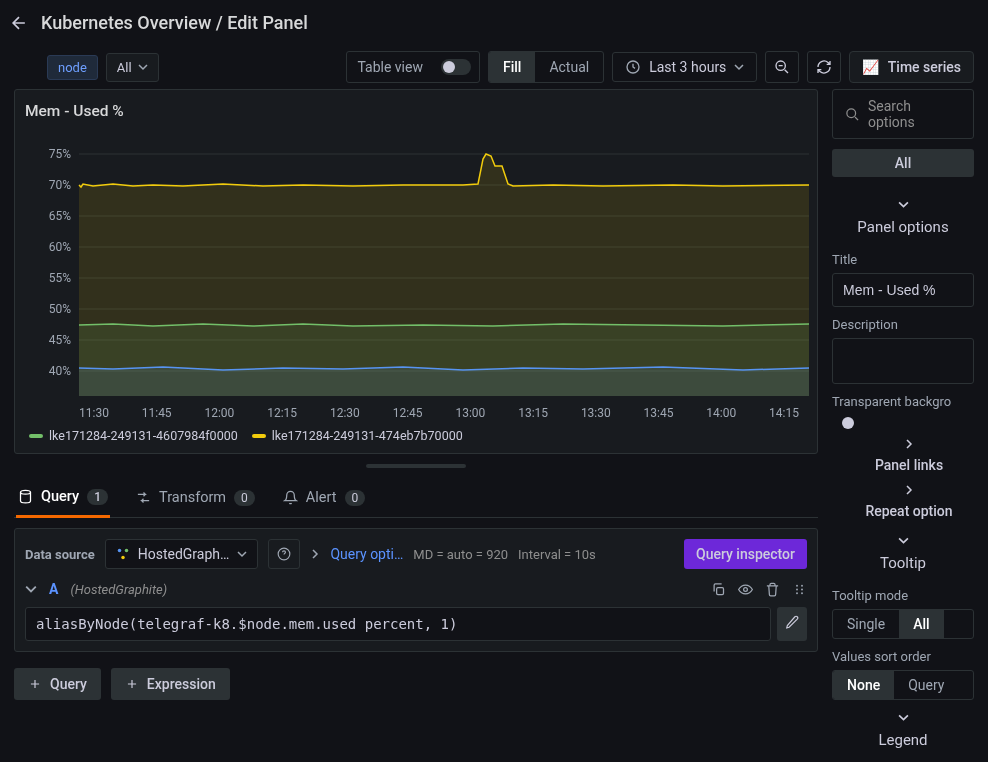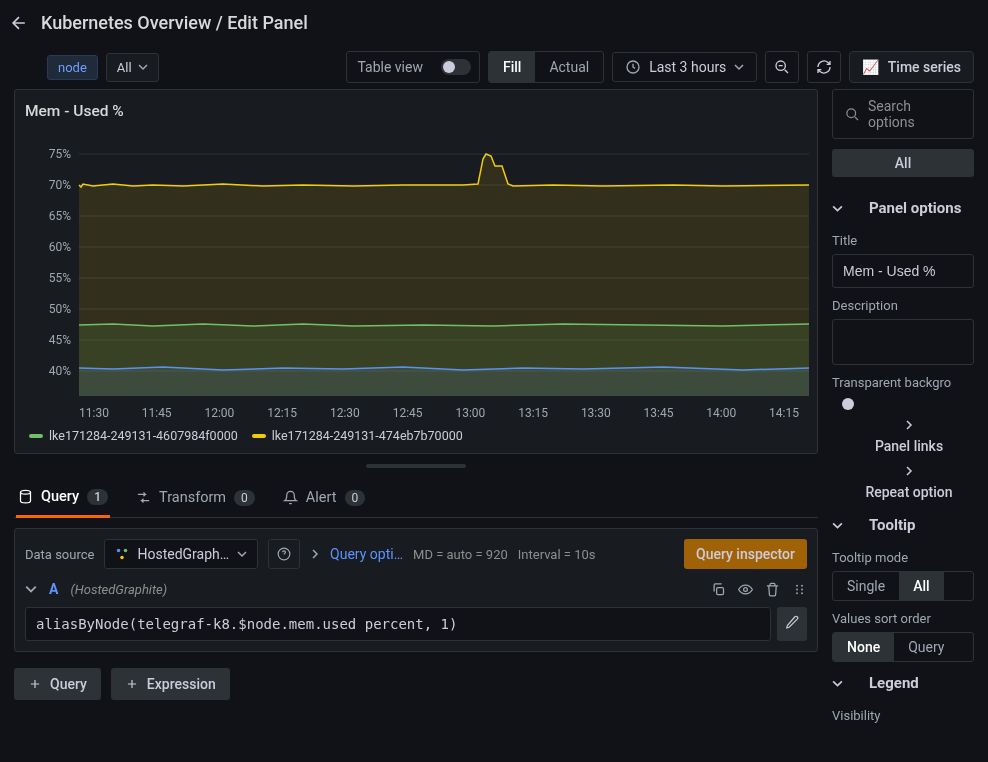--- a/index.html
+++ b/index.html
@@ -112,28 +112,28 @@
     display: flex; align-items: center; gap: 8px; padding: 10px 2px; cursor: pointer; font-size: 14.5px; color: #9fa7b3;
   }
   .tab.active { color: #fff; border-bottom: 3px solid #f46800; margin-bottom: -1px; font-weight: 500; }
   .badge {
     background: #2c3235; color: #ccccdc; border-radius: 9px; padding: 1px 7px; font-size: 12px;
   }
   .query-body {
     background: #181b1f; border: 1px solid #2c3235; border-radius: 3px; padding: 10px; margin-top: 10px;
   }
   .ds-row { display: flex; align-items: center; gap: 10px; }
-  .ds-label { color: #9fa7b3; font-size: 13px; }
+  .ds-label { color: #9fa7b3; font-size: 13px; font-weight: bold; }
   .ds-select {
     border: 1px solid #2c3235; border-radius: 3px; padding: 6px 10px; display: flex; align-items: center; gap: 8px; cursor: pointer;
     background: #111217;
   }
   .qopt { color: #5b93ff; font-size: 14px; cursor: pointer; }
   .muted { color: #8e8e8e; font-size: 13px; }
-  .inspector-btn { background: #a16207; padding: 7px 12px; border-radius: 3px; cursor: pointer; font-weight: 500; }
+  .inspector-btn { background: #6d28d9; padding: 7px 12px; border-radius: 3px; cursor: pointer; font-weight: 500; }
   .query-header {
     display: flex; align-items: center; gap: 12px; padding: 12px 0 10px;
   }
   .q-letter { color: #5b93ff; font-weight: 700; }
   .query-actions { margin-left: auto; display: flex; gap: 12px; color: #9fa7b3; }
   .query-actions span { cursor: pointer; display: inline-flex; }
   .query-text {
     display: flex; gap: 6px;
   }
   .query-input {
@@ -142,21 +142,21 @@
   }
   .pencil-btn { background: #2c3235; padding: 8px; border-radius: 3px; cursor: pointer; }
   .footer-btns { display: flex; gap: 10px; margin-top: 16px; }
   .add-btn { background: #2c3235; padding: 8px 14px; border-radius: 3px; cursor: pointer; display: flex; align-items: center; gap: 8px; font-weight: 500; }
   .right { flex: 1; min-width: 0; }
   .search-box {
     border: 1px solid #2c3235; border-radius: 3px; padding: 8px 12px; display: flex; align-items: center; gap: 8px; color: #8e8e8e;
     background: #111217;
   }
   .all-btn { background: #2c3235; text-align: center; padding: 6px; margin: 10px 0; border-radius: 3px; font-weight: 500; cursor: pointer; }
-  .section-header { display: flex; align-items: center; gap: 26px; padding: 12px 0 6px; font-weight: 700; font-size: 15px; }
+  .section-header { display: flex; align-items: center; gap: 8px; padding: 12px 0 6px; font-weight: 400; font-size: 15px; flex-direction: column; }
   .field-label { color: #9fa7b3; font-size: 13px; margin: 10px 0 6px; }
   .field-input {
     width: 100%; background: #111217; border: 1px solid #2c3235; padding: 8px 10px; border-radius: 3px; color: #ccccdc; font-size: 14px;
   }
   .field-textarea { width: 100%; height: 46px; background: #111217; border: 1px solid #2c3235; border-radius: 3px; }
   .sub-item { display: flex; align-items: center; gap: 8px; padding: 8px 0 4px 12px; font-weight: 500; flex-direction: column; }
   .btn-group { display: flex; border: 1px solid #2c3235; border-radius: 3px; overflow: hidden; }
   .btn-group .opt { padding: 6px 14px; color: #9fa7b3; cursor: pointer; font-size: 14px; }
   .btn-group .opt.active { background: #2c3235; color: #fff; font-weight: 500; }
   .chart-grid line { stroke: #2c3235; stroke-width: 1; }

